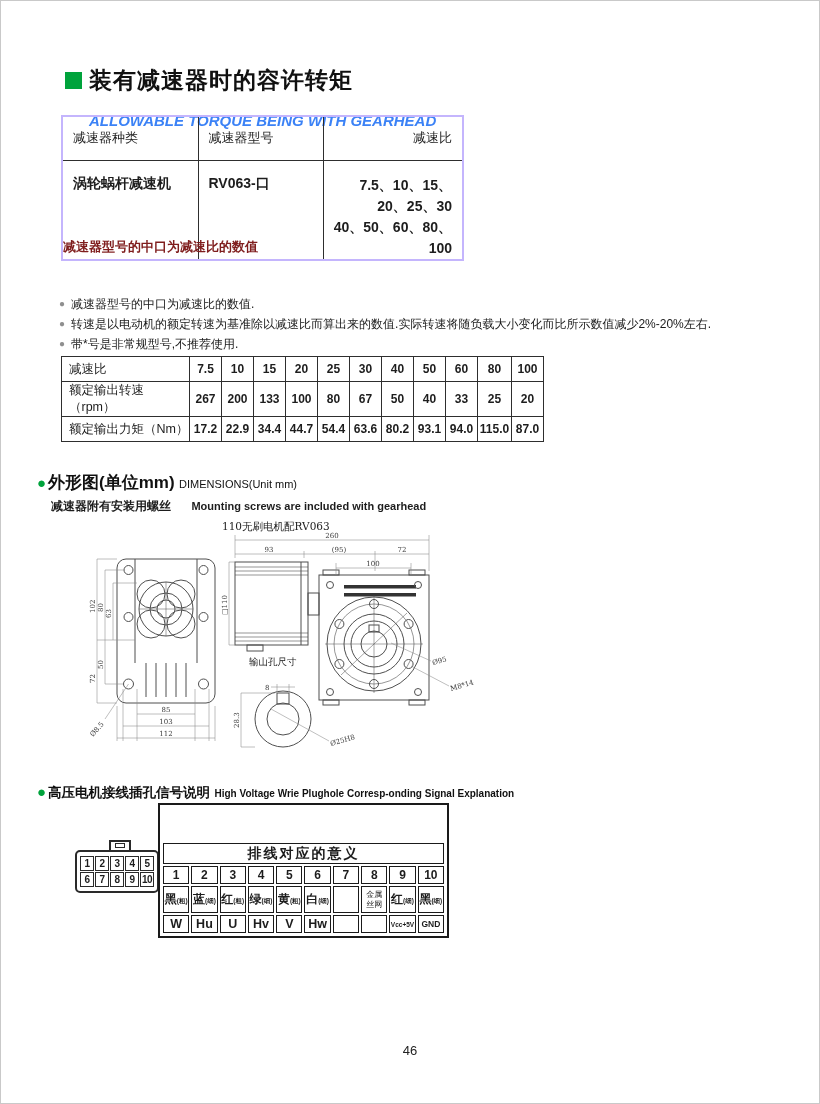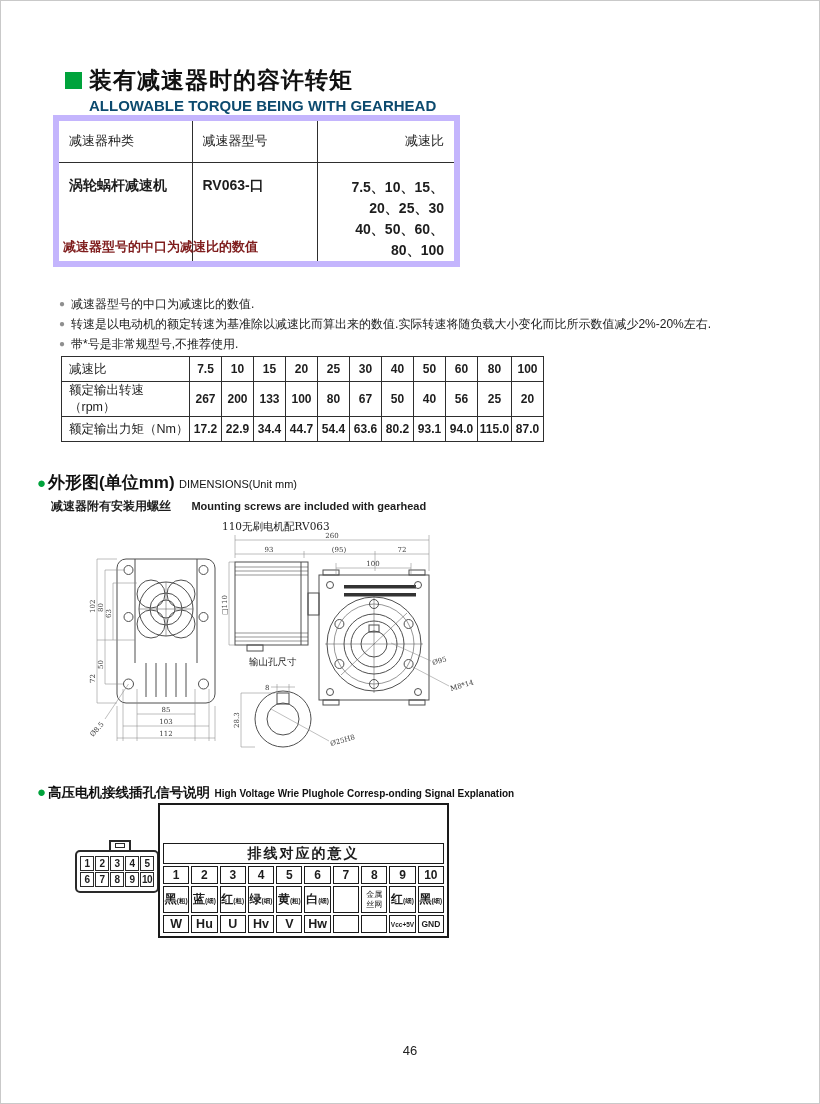--- a/index.html
+++ b/index.html
@@ -7,23 +7,23 @@
   .page {
     position:relative; width:820px; height:1104px; background:#fff;
     border:1px solid #c9c9c9; overflow:hidden;
     font-family:"Liberation Sans", sans-serif; color:#1d1d1d;
   }
   
   .hdr { position:absolute; left:64px; top:64px; }
   .hdr-row { display:flex; align-items:center; }
   .green-sq { width:17px; height:17px; background:#00a33c; margin-right:7px; }
   .main-title { font-size:23px; font-weight:bold; letter-spacing:1px; color:#111; }
-  .title-en { font-size:15px; font-weight:bold; margin-left:24px; margin-top:1px; color:#0c4a6e; }
-  
-  .t1 { position:absolute; left:52px; top:114px; border-collapse:collapse; table-layout:fixed; border:6px solid #c4b5fd; }
+  .title-en { font-size:15px; font-weight:bold; margin-left:24px; margin-top:16px; color:#3b82f6;font-style:italic; }
+  
+  .t1 { position:absolute; left:60px; top:114px; border-collapse:collapse; table-layout:fixed; border:2px solid #c4b5fd; }
   .t1 td { border:1px solid #2e2e2e; padding:0 10px; font-size:13px; }
   .t1 .head td { height:44px; vertical-align:middle; }
   .t1 .body td { height:70px; vertical-align:top; padding-top:14px; font-weight:bold; font-size:14px; }
   .t1 td.ar { text-align:right; }
   .t1 .ratios { font-weight:bold; font-size:10.5px; line-height:1.5; padding-top:16px; }
   .t1-note { position:absolute; left:62px; top:237px; font-size:13px; font-weight:bold; color:#7f1d1d; }
   
   .notes { position:absolute; left:58px; top:293px; font-size:12px; line-height:20px; color:#1a1a1a; }
   .note-line { display:flex; align-items:flex-start; }
   .note-dot { color:#8f8f8f; font-size:10px; margin-right:6px; line-height:20px; }
@@ -155,21 +155,21 @@
     <tr>
       <td class="lbl">额定输出转速（rpm）</td>
       <td>267</td>
       <td>200</td>
       <td>133</td>
       <td>100</td>
       <td>80</td>
       <td>67</td>
       <td>50</td>
       <td>40</td>
-      <td>56</td>
+      <td>33</td>
       <td>25</td>
       <td>20</td>
     </tr>
     <tr>
       <td class="lbl">额定输出力矩（Nm）</td>
       <td>17.2</td>
       <td>22.9</td>
       <td>34.4</td>
       <td>44.7</td>
       <td>54.4</td>

